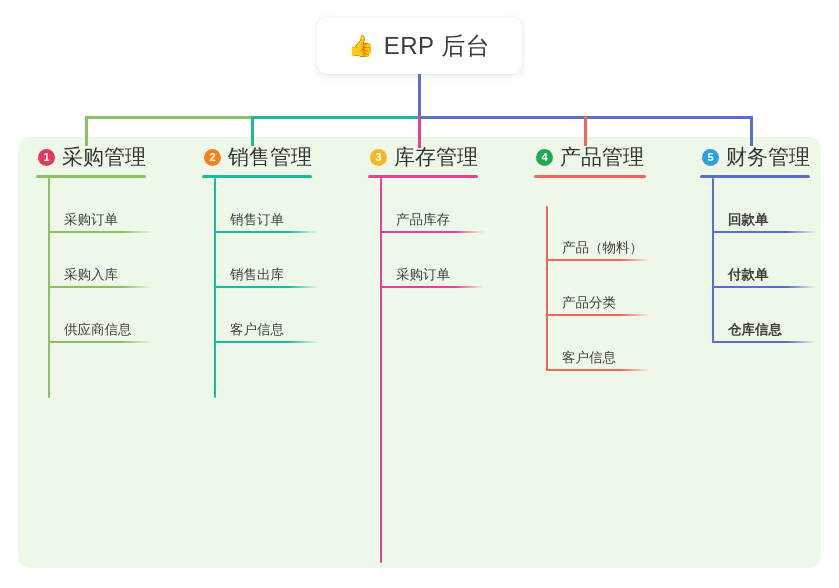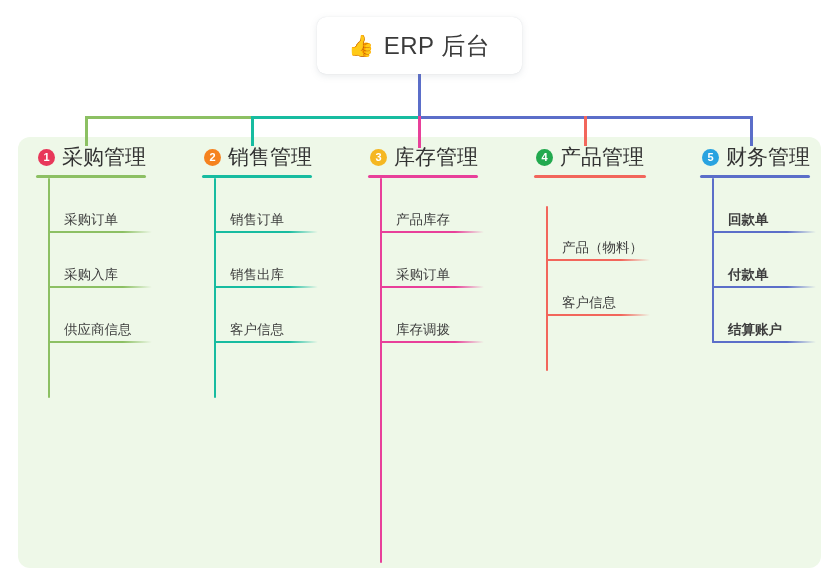--- a/index.html
+++ b/index.html
@@ -196,39 +196,39 @@
       <div class="leaves" style="width: 112px;">
         <div class="spine" style="background: rgb(232, 64, 154); height: 385px;"></div>
         <div class="leaf">
           <span class="leaf-label">产品库存</span>
           <div class="leaf-rule" style="width: 104px; background: linear-gradient(to right, rgb(232, 64, 154) 0%, rgb(232, 64, 154) 72%, rgba(255, 255, 255, 0) 100%);"></div>
         </div>
         <div class="leaf">
           <span class="leaf-label">采购订单</span>
           <div class="leaf-rule" style="width: 104px; background: linear-gradient(to right, rgb(232, 64, 154) 0%, rgb(232, 64, 154) 72%, rgba(255, 255, 255, 0) 100%);"></div>
         </div>
-        <div class="leaf">
-          <span class="leaf-label">库存调拨</span>
-          <div class="leaf-rule" style="width: 104px; background: linear-gradient(to right, rgb(232, 64, 154) 0%, rgb(232, 64, 154) 72%, rgba(255, 255, 255, 0) 100%);"></div>
-        </div>
       </div>
     </div>
     <div class="column" style="left: 534px;">
       <div class="col-head">
         <span class="badge" style="background: rgb(34, 169, 78);">4</span>
         <span class="col-title">产品管理</span>
       </div>
       <div class="head-rule" style="background: rgb(242, 102, 91); width: 112px;"></div>
       <div class="leaves" style="width: 112px; margin-top: 28px;">
         <div class="spine" style="background: rgb(242, 102, 91); height: 165px;"></div>
         <div class="leaf">
           <span class="leaf-label">产品（物料）</span>
           <div class="leaf-rule" style="width: 104px; background: linear-gradient(to right, rgb(242, 102, 91) 0%, rgb(242, 102, 91) 72%, rgba(255, 255, 255, 0) 100%);"></div>
         </div>
         <div class="leaf">
+          <span class="leaf-label">产品分类</span>
+          <div class="leaf-rule" style="width: 104px; background: linear-gradient(to right, rgb(242, 102, 91) 0%, rgb(242, 102, 91) 72%, rgba(255, 255, 255, 0) 100%);"></div>
+        </div>
+        <div class="leaf">
           <span class="leaf-label">客户信息</span>
           <div class="leaf-rule" style="width: 104px; background: linear-gradient(to right, rgb(242, 102, 91) 0%, rgb(242, 102, 91) 72%, rgba(255, 255, 255, 0) 100%);"></div>
         </div>
       </div>
     </div>
     <div class="column" style="left: 700px;">
       <div class="col-head">
         <span class="badge" style="background: rgb(41, 163, 224);">5</span>
         <span class="col-title">财务管理</span>
       </div>
@@ -237,18 +237,18 @@
         <div class="spine" style="background: rgb(91, 110, 201); height: 165px;"></div>
         <div class="leaf">
           <span class="leaf-label">回款单</span>
           <div class="leaf-rule" style="width: 104px; background: linear-gradient(to right, rgb(91, 110, 201) 0%, rgb(91, 110, 201) 72%, rgba(255, 255, 255, 0) 100%);"></div>
         </div>
         <div class="leaf">
           <span class="leaf-label">付款单</span>
           <div class="leaf-rule" style="width: 104px; background: linear-gradient(to right, rgb(91, 110, 201) 0%, rgb(91, 110, 201) 72%, rgba(255, 255, 255, 0) 100%);"></div>
         </div>
         <div class="leaf">
-          <span class="leaf-label">结算账户</span>
+          <span class="leaf-label">仓库信息</span>
           <div class="leaf-rule" style="width: 104px; background: linear-gradient(to right, rgb(91, 110, 201) 0%, rgb(91, 110, 201) 72%, rgba(255, 255, 255, 0) 100%);"></div>
         </div>
       </div>
     </div>
   </div>
 
 </body></html>

